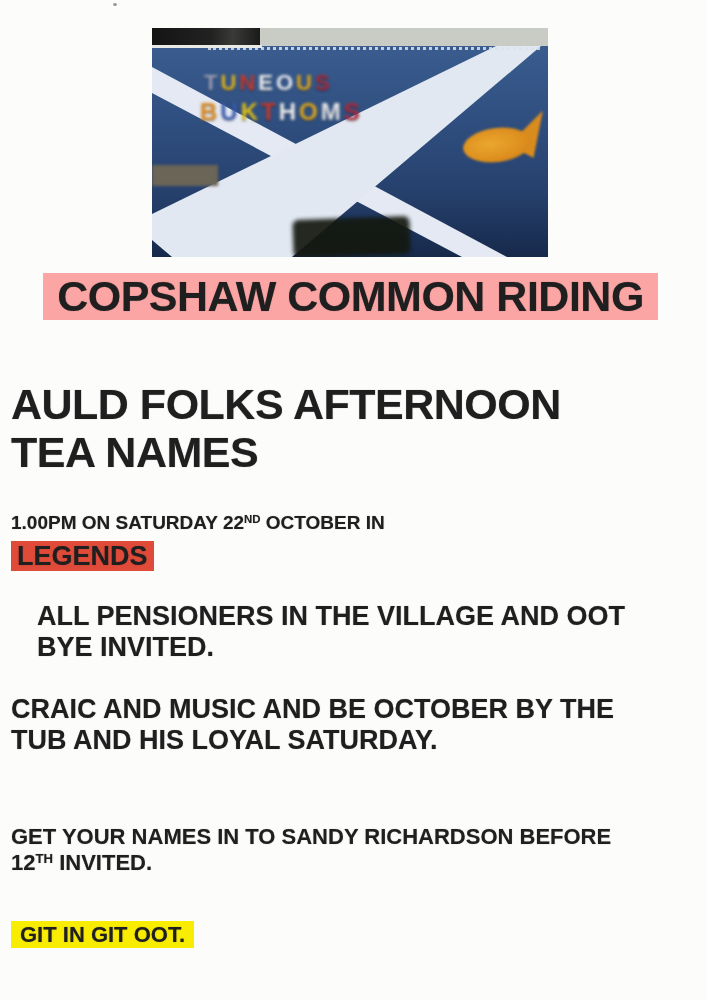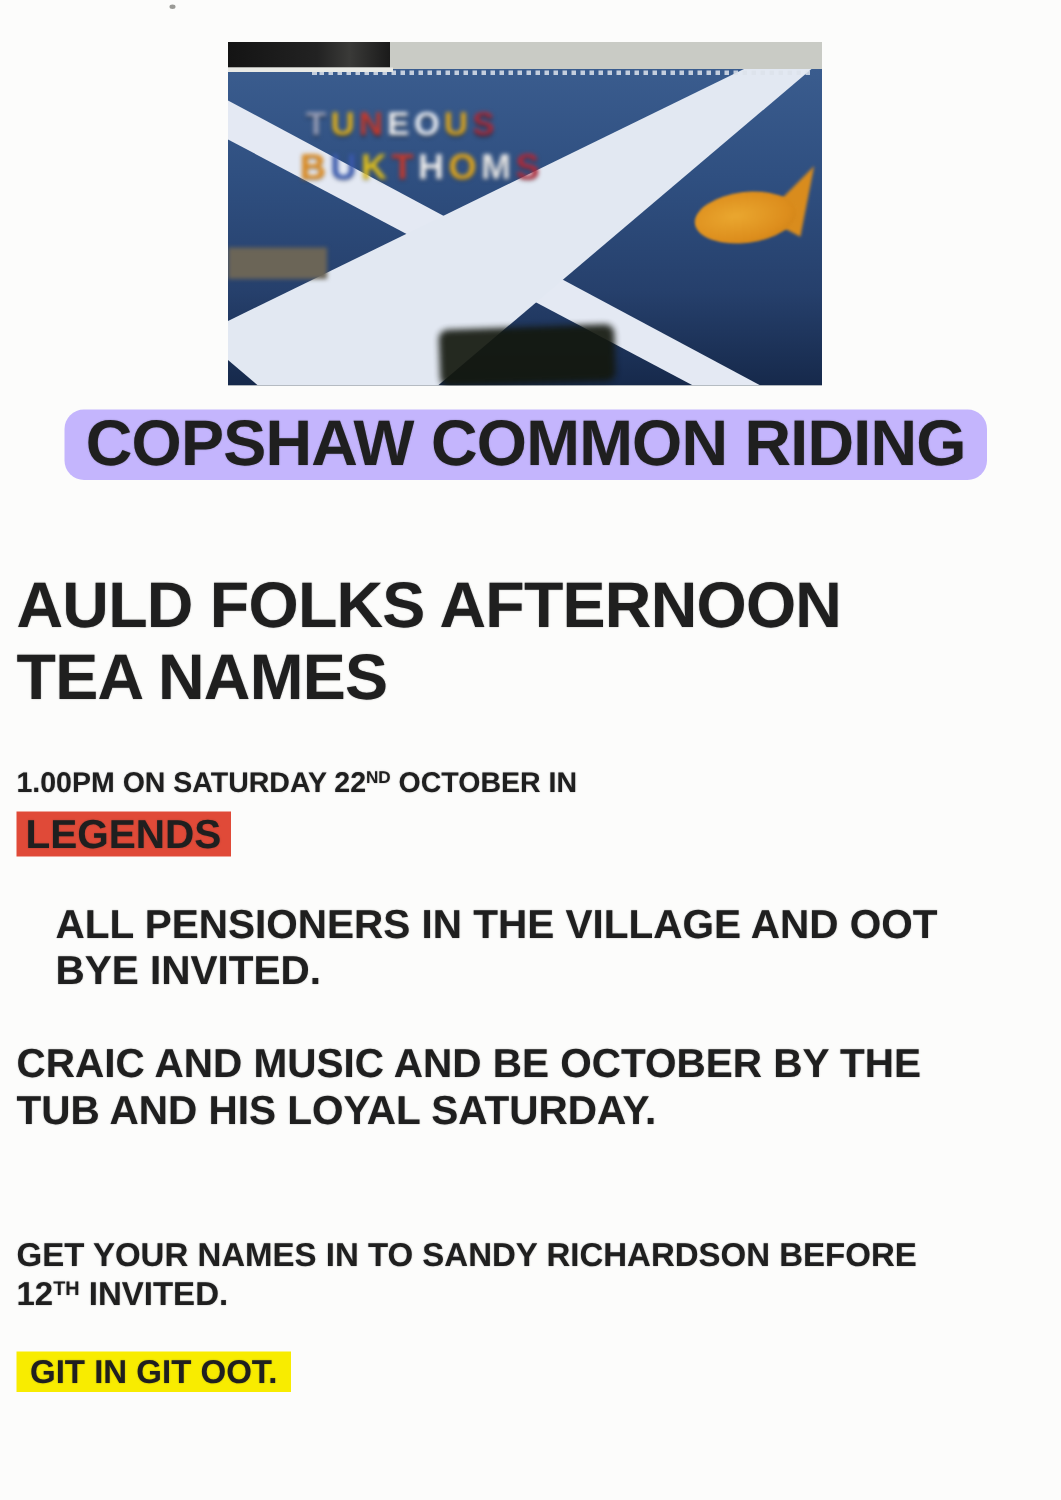--- a/index.html
+++ b/index.html
@@ -80,21 +80,21 @@
   .venue-band{
     display:inline-block; height:30px; line-height:30px;
     font-size:27px; padding:0 6px;
   }
   .invite-block{ top:601px; font-size:27px; line-height:31px;margin-left:26px; }
   .body-block{ top:694px; font-size:27px; line-height:31px; }
   .rsvp-block{ top:824px; font-size:22px; line-height:26px; }
   .footer-row{ top:901px; }
   .footer-band{
     display:inline-block; height:27px; line-height:27px;
-    font-size:22px; padding:0 9px;
+    font-size:22px; padding:0 9px;margin-top:20px;
   }
 </style>
 </head>
 <body>
 
 <div class="page">
 
   <span class="speck"></span>
 
   <div class="photo">
@@ -126,21 +126,21 @@
       <div class="fish-body"></div>
       <div class="gray-patch"></div>
       <div class="dark-blob"></div>
 
     </div>
     <div class="pegs"></div>
     <div class="black-bar"></div>
     <div class="white-line"></div>
   </div>
 
-  <div class="headline-band txt" style="background-color: #c4b5fd; border-radius: 13px;">
+  <div class="headline-band txt" style="background-color: #fca5a5;">
     <span>COPSHAW COMMON RIDING</span>
   </div>
 
   <div class="center title-block txt">
     <div>AULD FOLKS AFTERNOON</div>
     <div>TEA NAMES</div>
   </div>
 
   <div class="center date-block txt">
     <span>1.00PM ON SATURDAY 22</span><span class="sup">ND</span><span> OCTOBER IN</span>

